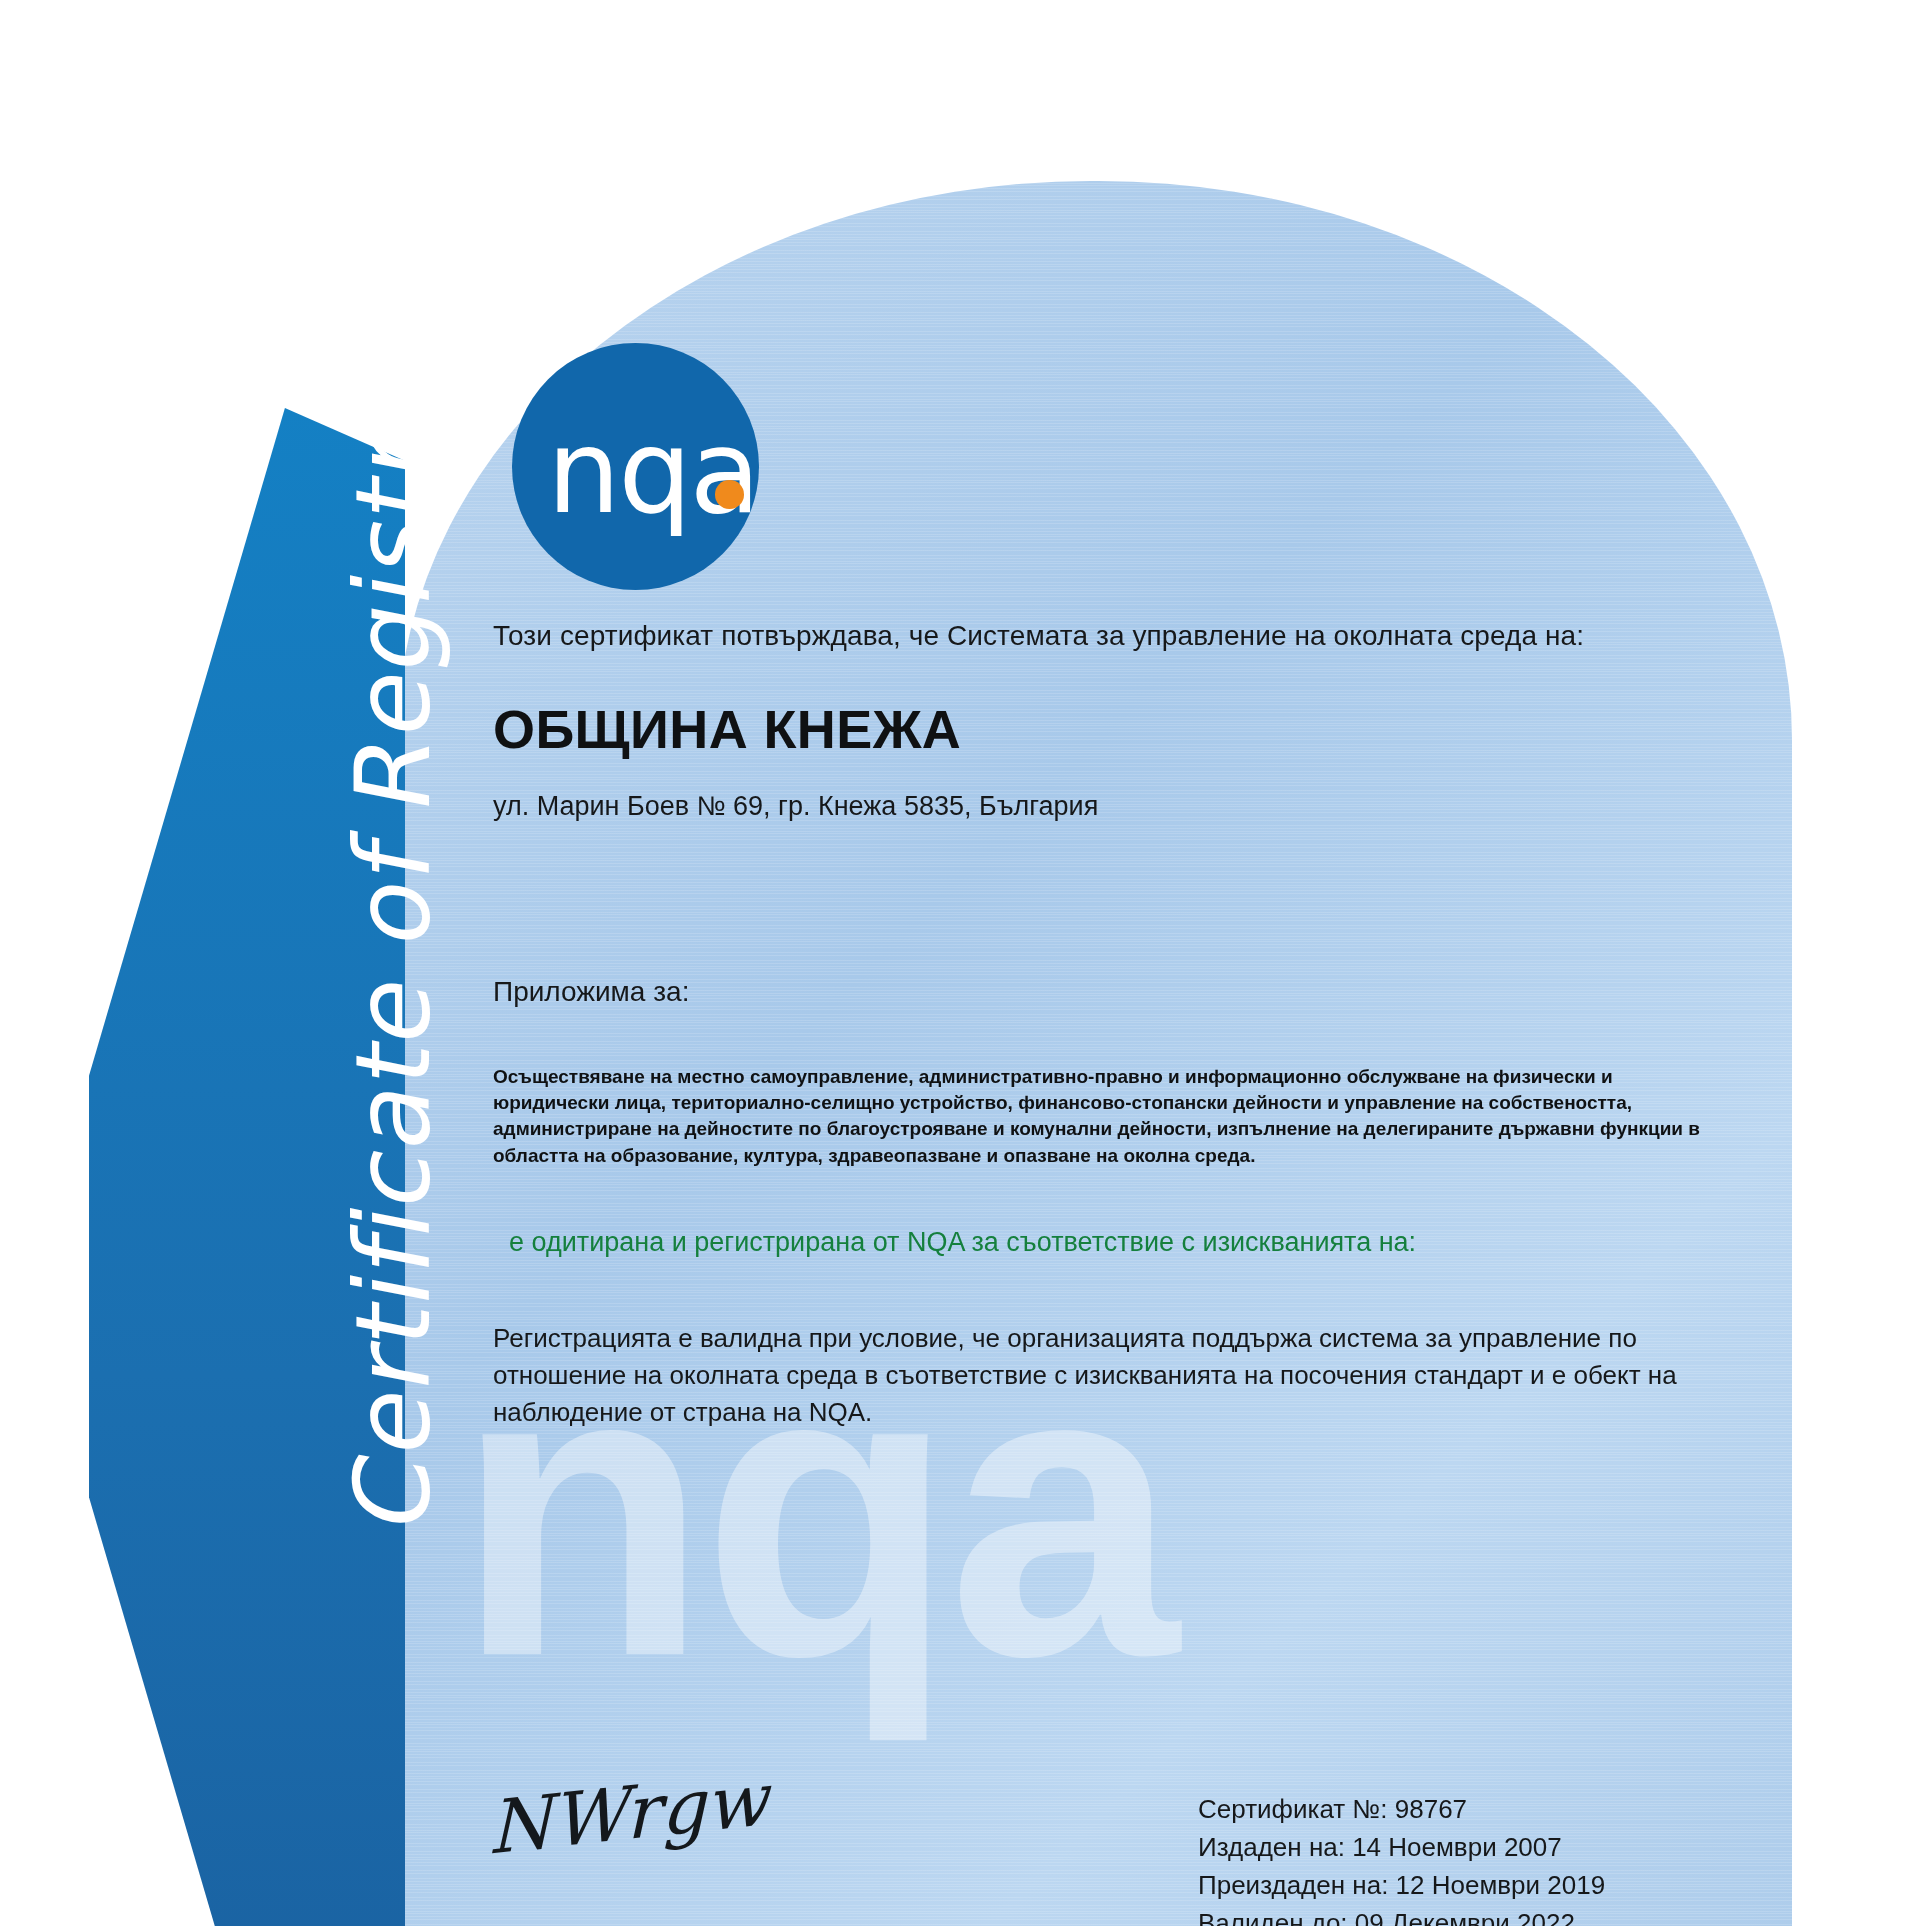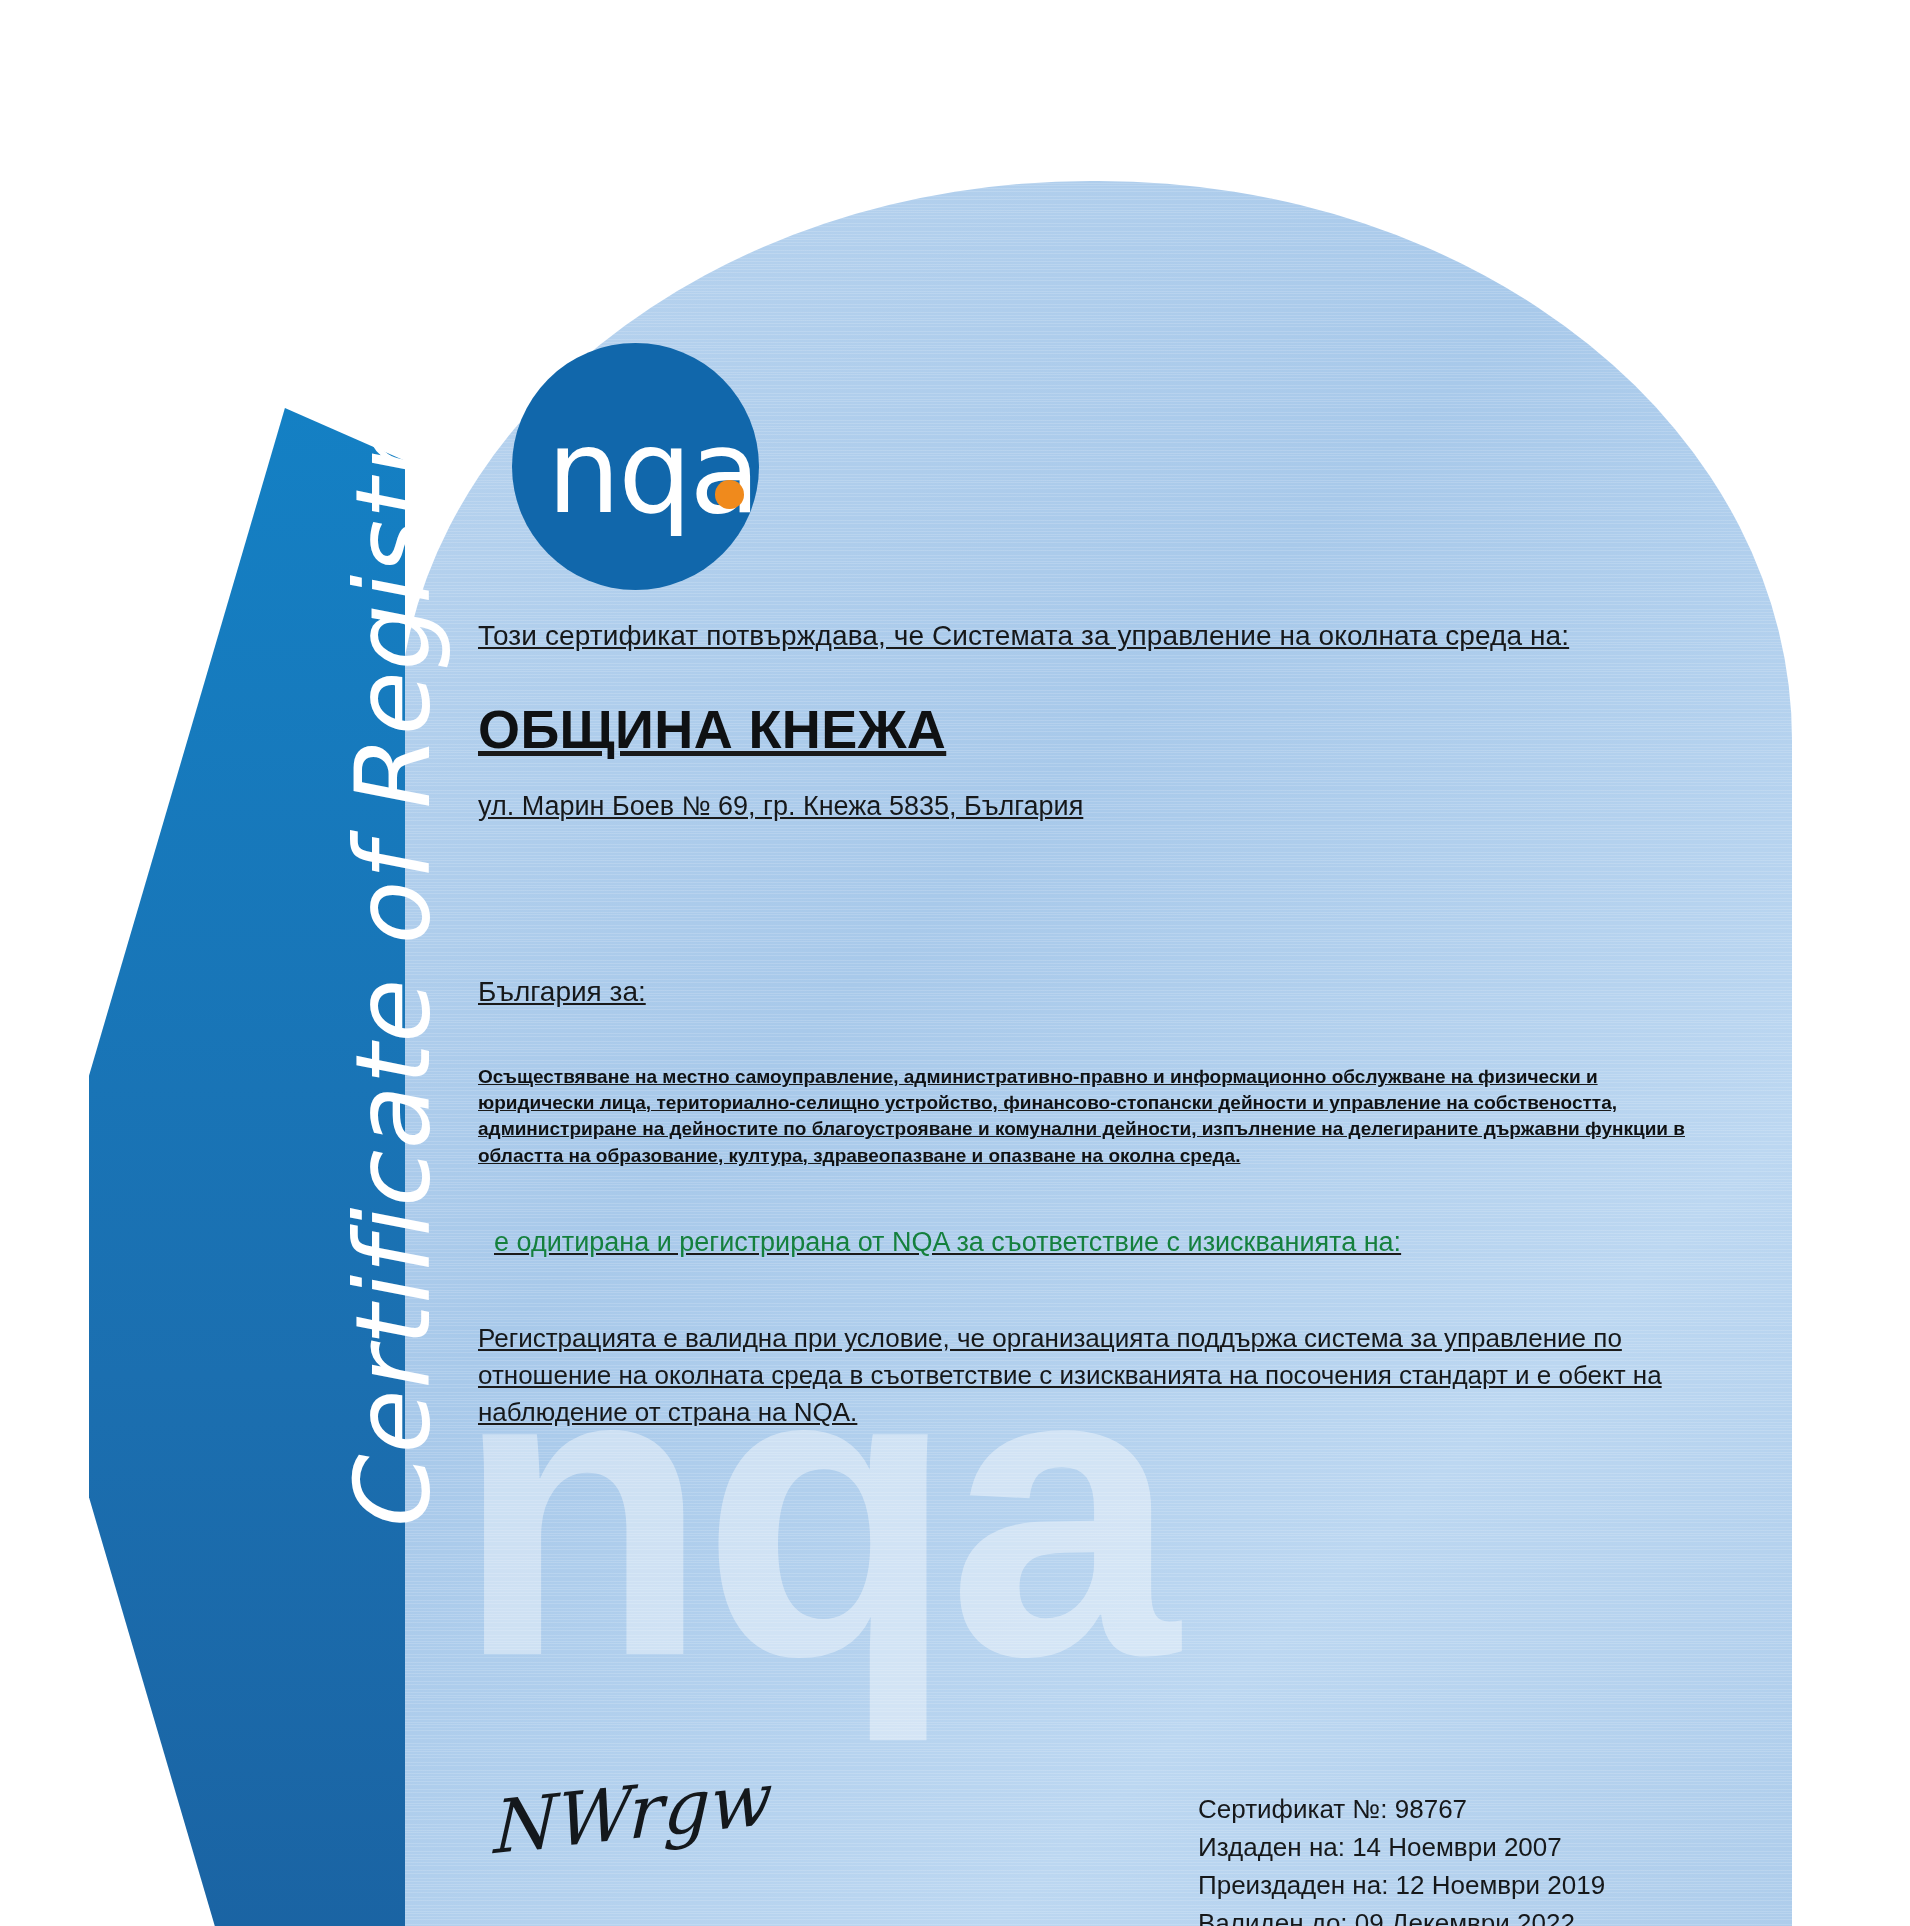--- a/index.html
+++ b/index.html
@@ -111,24 +111,23 @@
     top: 480px;
     width: 28.5px;
     height: 28.5px;
     border-radius: 50%;
     background: #f08a1c;
   }
 
   
   .content {
     position: absolute;
-    left: 478px;
+    left: 493px;
     top: 620px;
     width: 1233px;
-    text-decoration: underline;
   }
 
   .lede {
     font-size: 28px;
     color: #16181a;
     margin: 0 0 46px 0;
     letter-spacing: 0.1px;
   }
 
   .org-name {
@@ -228,21 +227,21 @@
 
   <div class="logo-circle"></div>
   <div class="logo-text">nqa</div>
   <div class="logo-dot"></div>
 
   <div class="content">
     <p class="lede">Този сертификат потвърждава, че Системата за управление на околната среда на:</p>
     <h1 class="org-name">ОБЩИНА КНЕЖА</h1>
     <p class="org-address">ул. Марин Боев № 69, гр. Кнежа 5835, България</p>
 
-    <p class="applies-label">България за:</p>
+    <p class="applies-label">Приложима за:</p>
     <p class="scope">Осъществяване на местно самоуправление, административно-правно и информационно обслужване на физически и юридически лица, териториално-селищно устройство, финансово-стопански дейности и управление на собствеността, администриране на дейностите по благоустрояване и комунални дейности, изпълнение на делегираните държавни функции в областта на образование, култура, здравеопазване и опазване на околна среда.</p>
 
     <p class="audited">е одитирана и регистрирана от NQA за съответствие с изискванията на:</p>
 
     <p class="validity">Регистрацията е валидна при условие, че организацията поддържа система за управление по отношение на околната среда в съответствие с изискванията на посочения стандарт и е обект на наблюдение от страна на NQA.</p>
   </div>
 
   <div class="signature-block">
     <div class="signature-mark">NWrgw</div>
 

